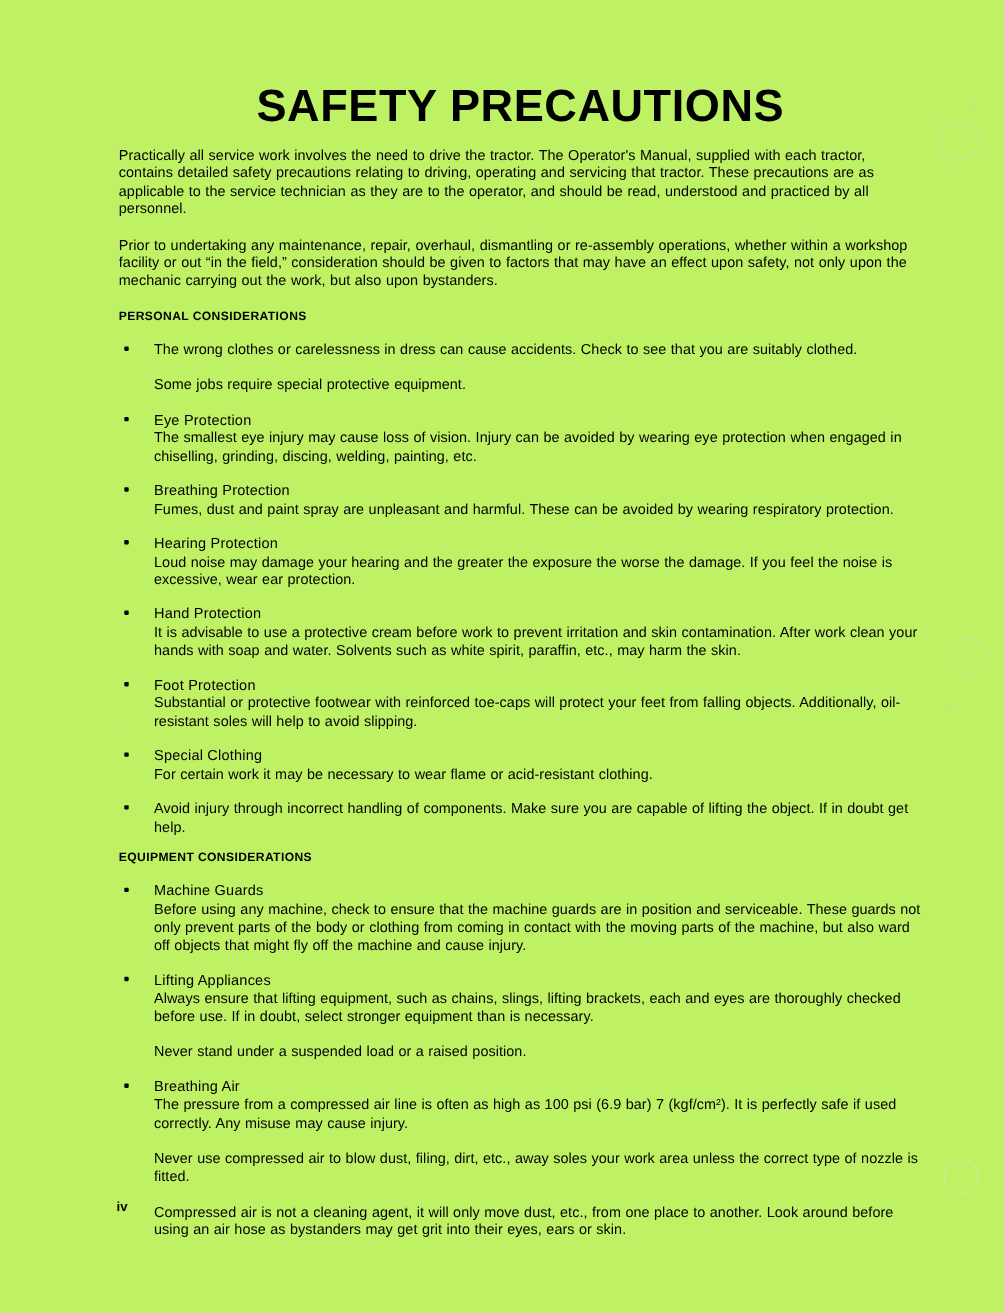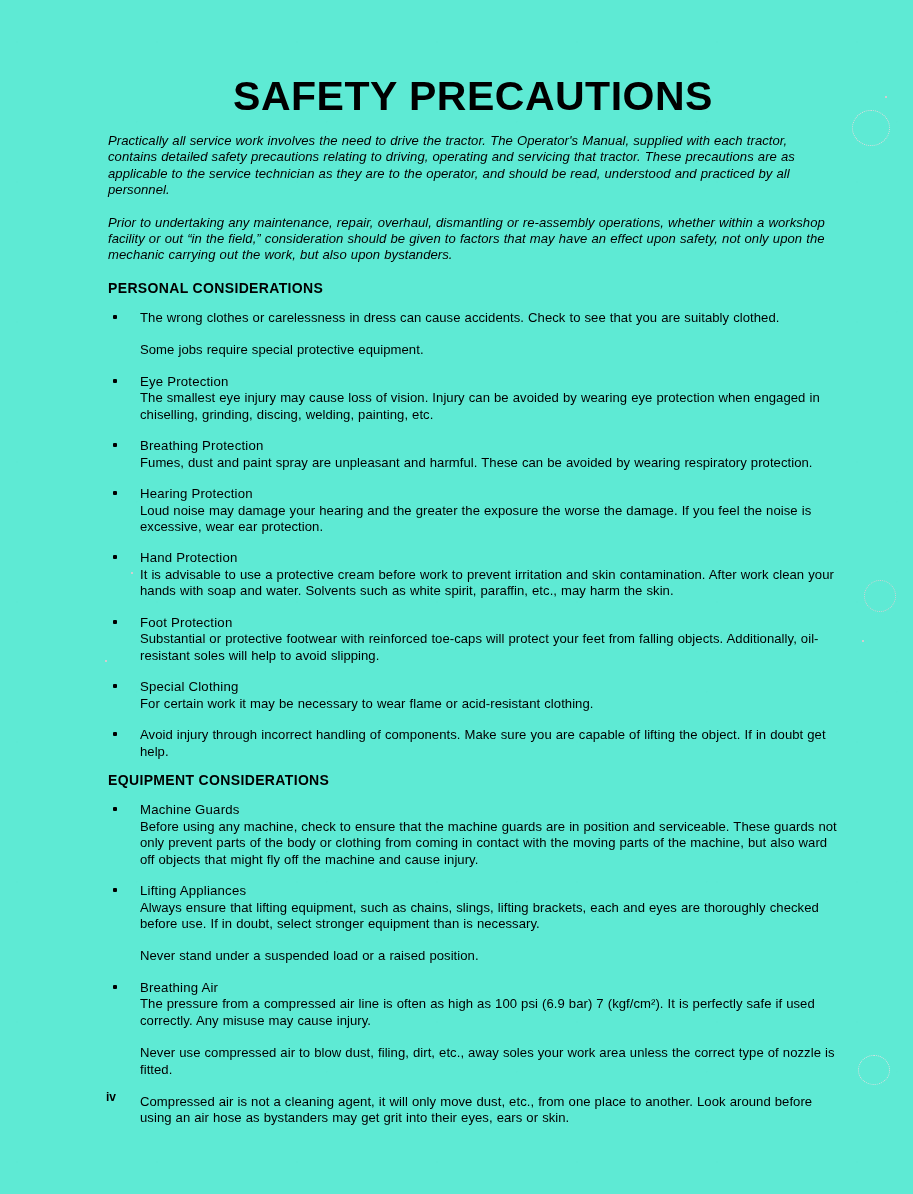--- a/index.html
+++ b/index.html
@@ -17,21 +17,21 @@
     color: #000000;
     -webkit-font-smoothing: none;
   }
 
   
   #page {
     position: absolute;
     left: 0; top: 0;
     width: 913px;
     height: 1194px;
-    background: #5eead4;
+    background: #bef264;
   }
 
   
   .artifact-ring {
     position: absolute;
     border-radius: 50%;
     border: 1px dotted #d8d8d8;
     pointer-events: none;
   }
   .artifact-ring.r1 { left: 852px; top: 110px; width: 36px; height: 34px; border-color:#dcdcdc; }
@@ -63,26 +63,25 @@
     font-family: "Liberation Sans", sans-serif;
   }
 
   p.body-para {
     font-size: 13.1px;
     line-height: 16.4px;
     margin: 0 0 16px 0;
     text-align: left;
     letter-spacing: 0.05px;
     word-spacing: 0.4px;
-    font-style: italic;
   }
   p.body-para:last-child { margin-bottom: 0; }
 
   h2.section-head {
-    font-size: 14px;
+    font-size: 11px;
     font-weight: bold;
     letter-spacing: 0.35px;
     margin: 0 0 14px 0;
     line-height: 16px;
   }
 
   
   ul.bullets {
     list-style: none;
     margin: 0;

